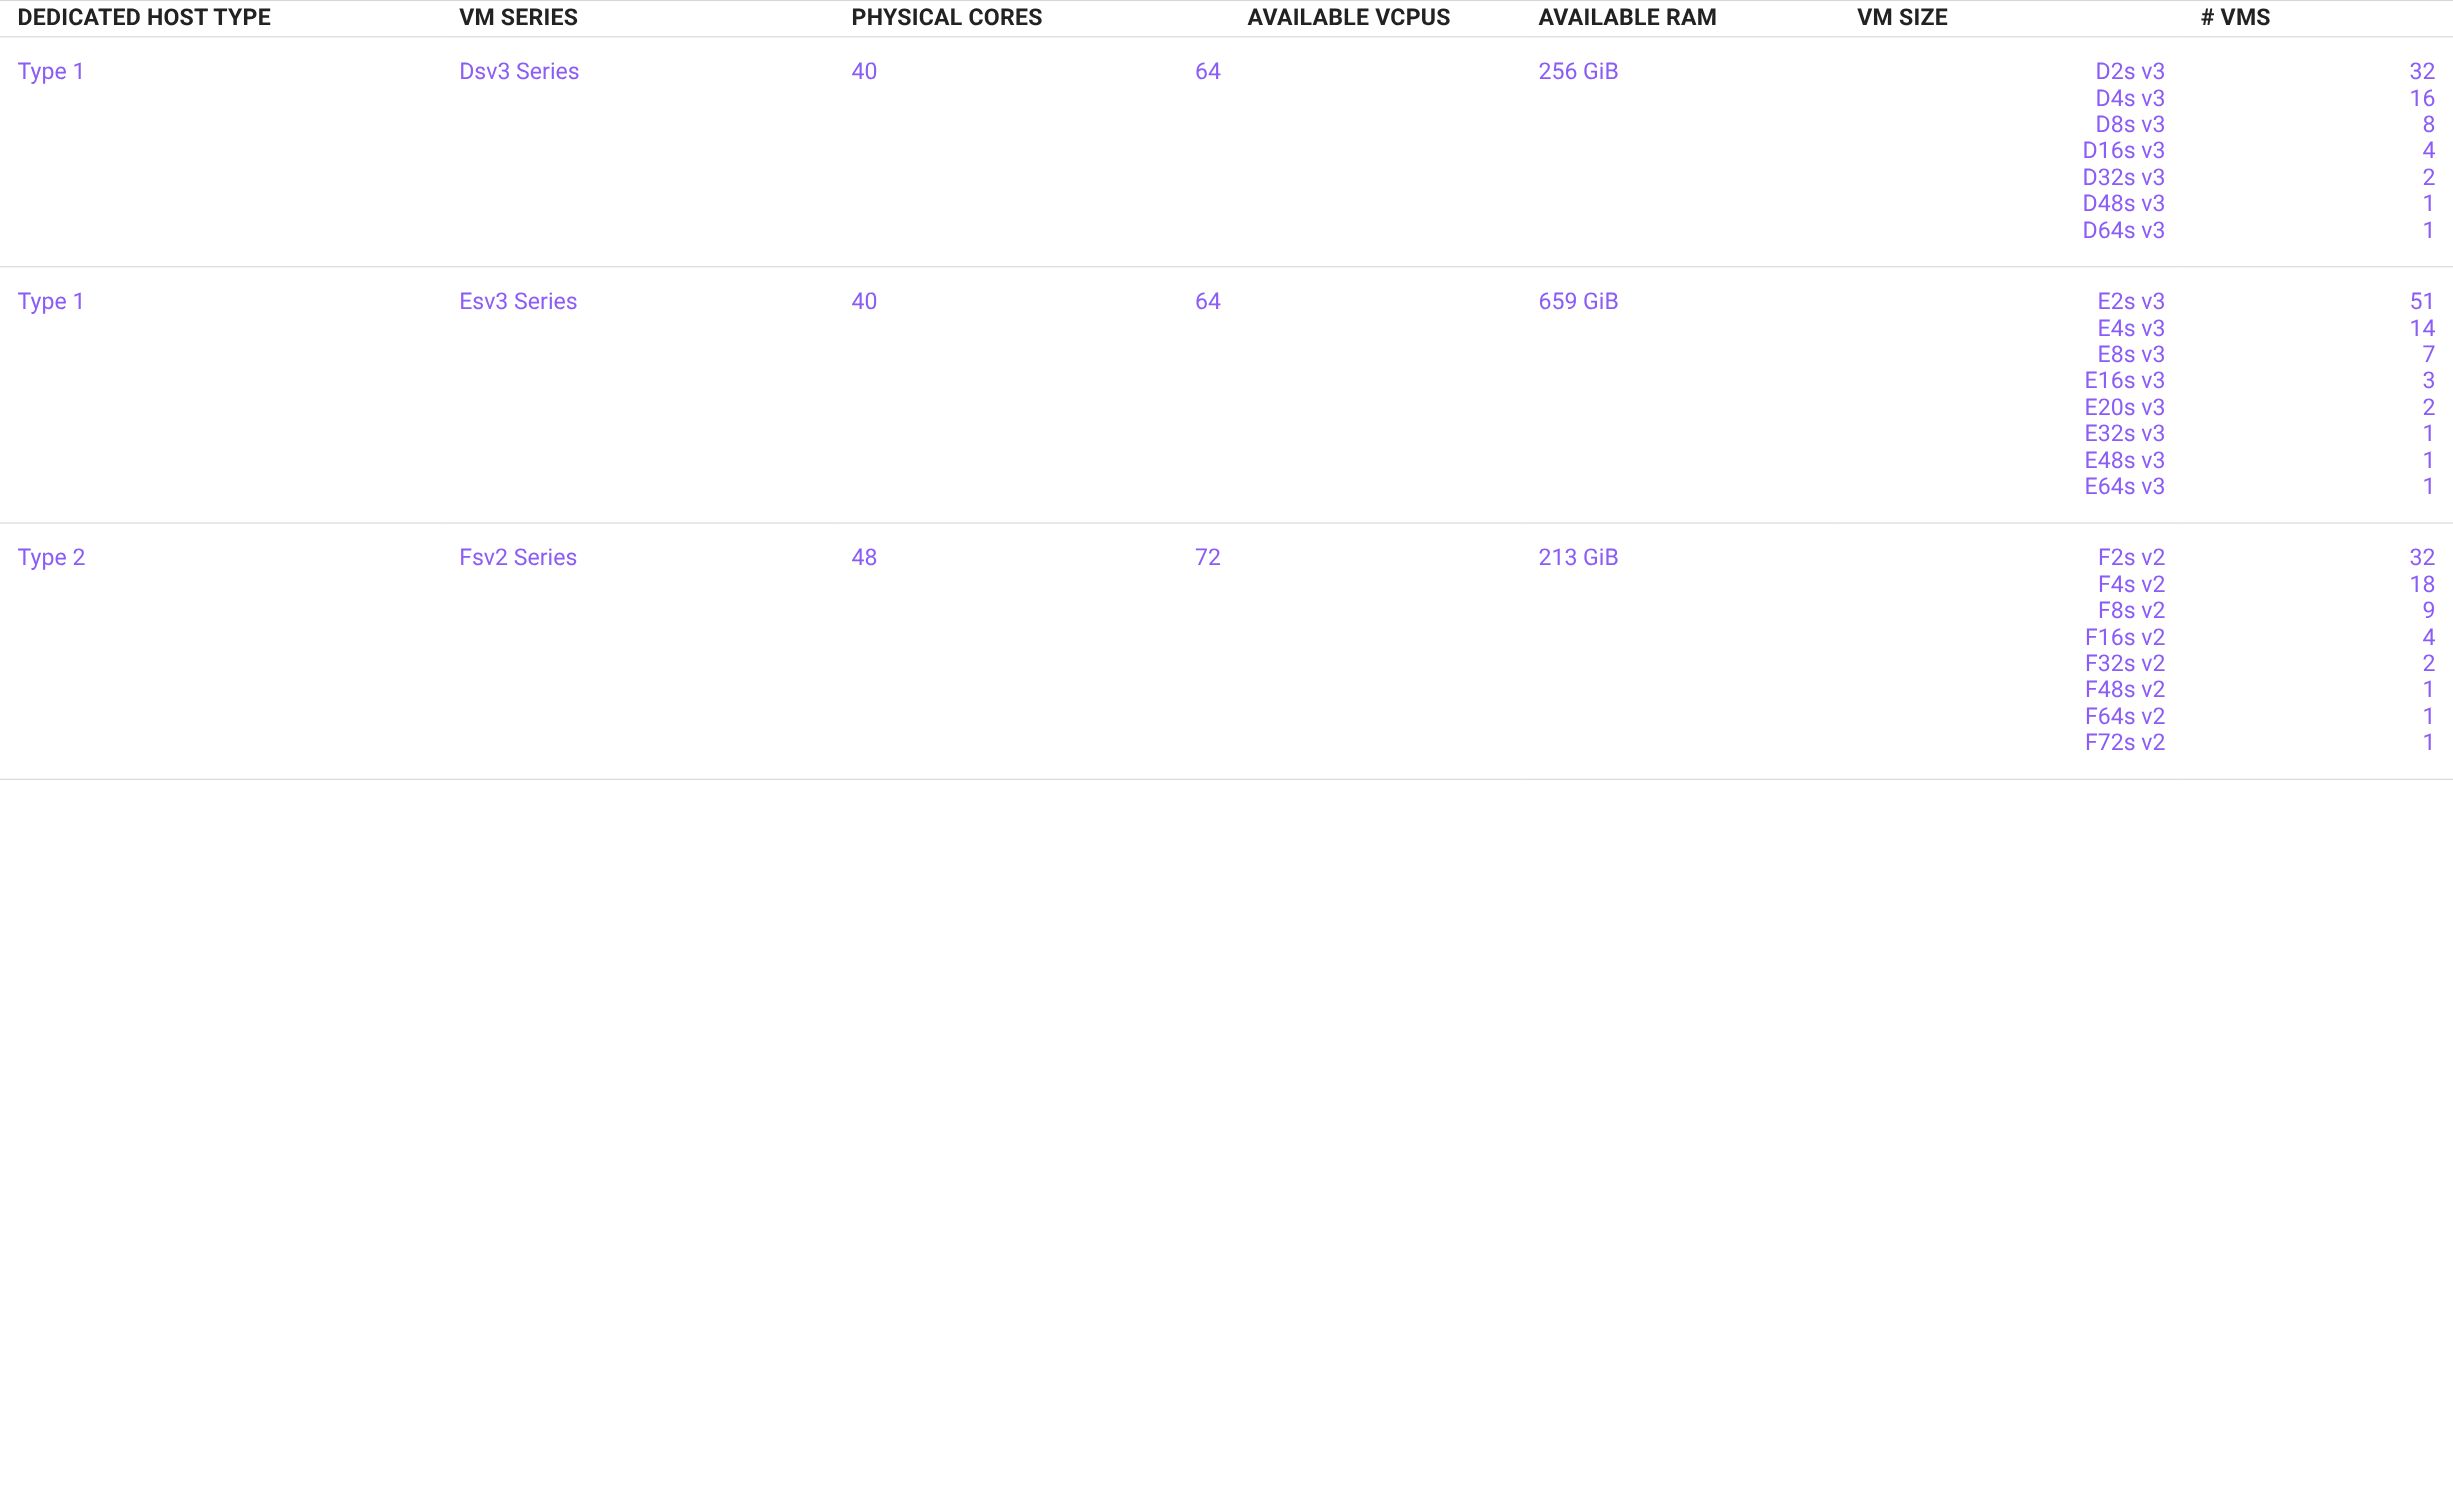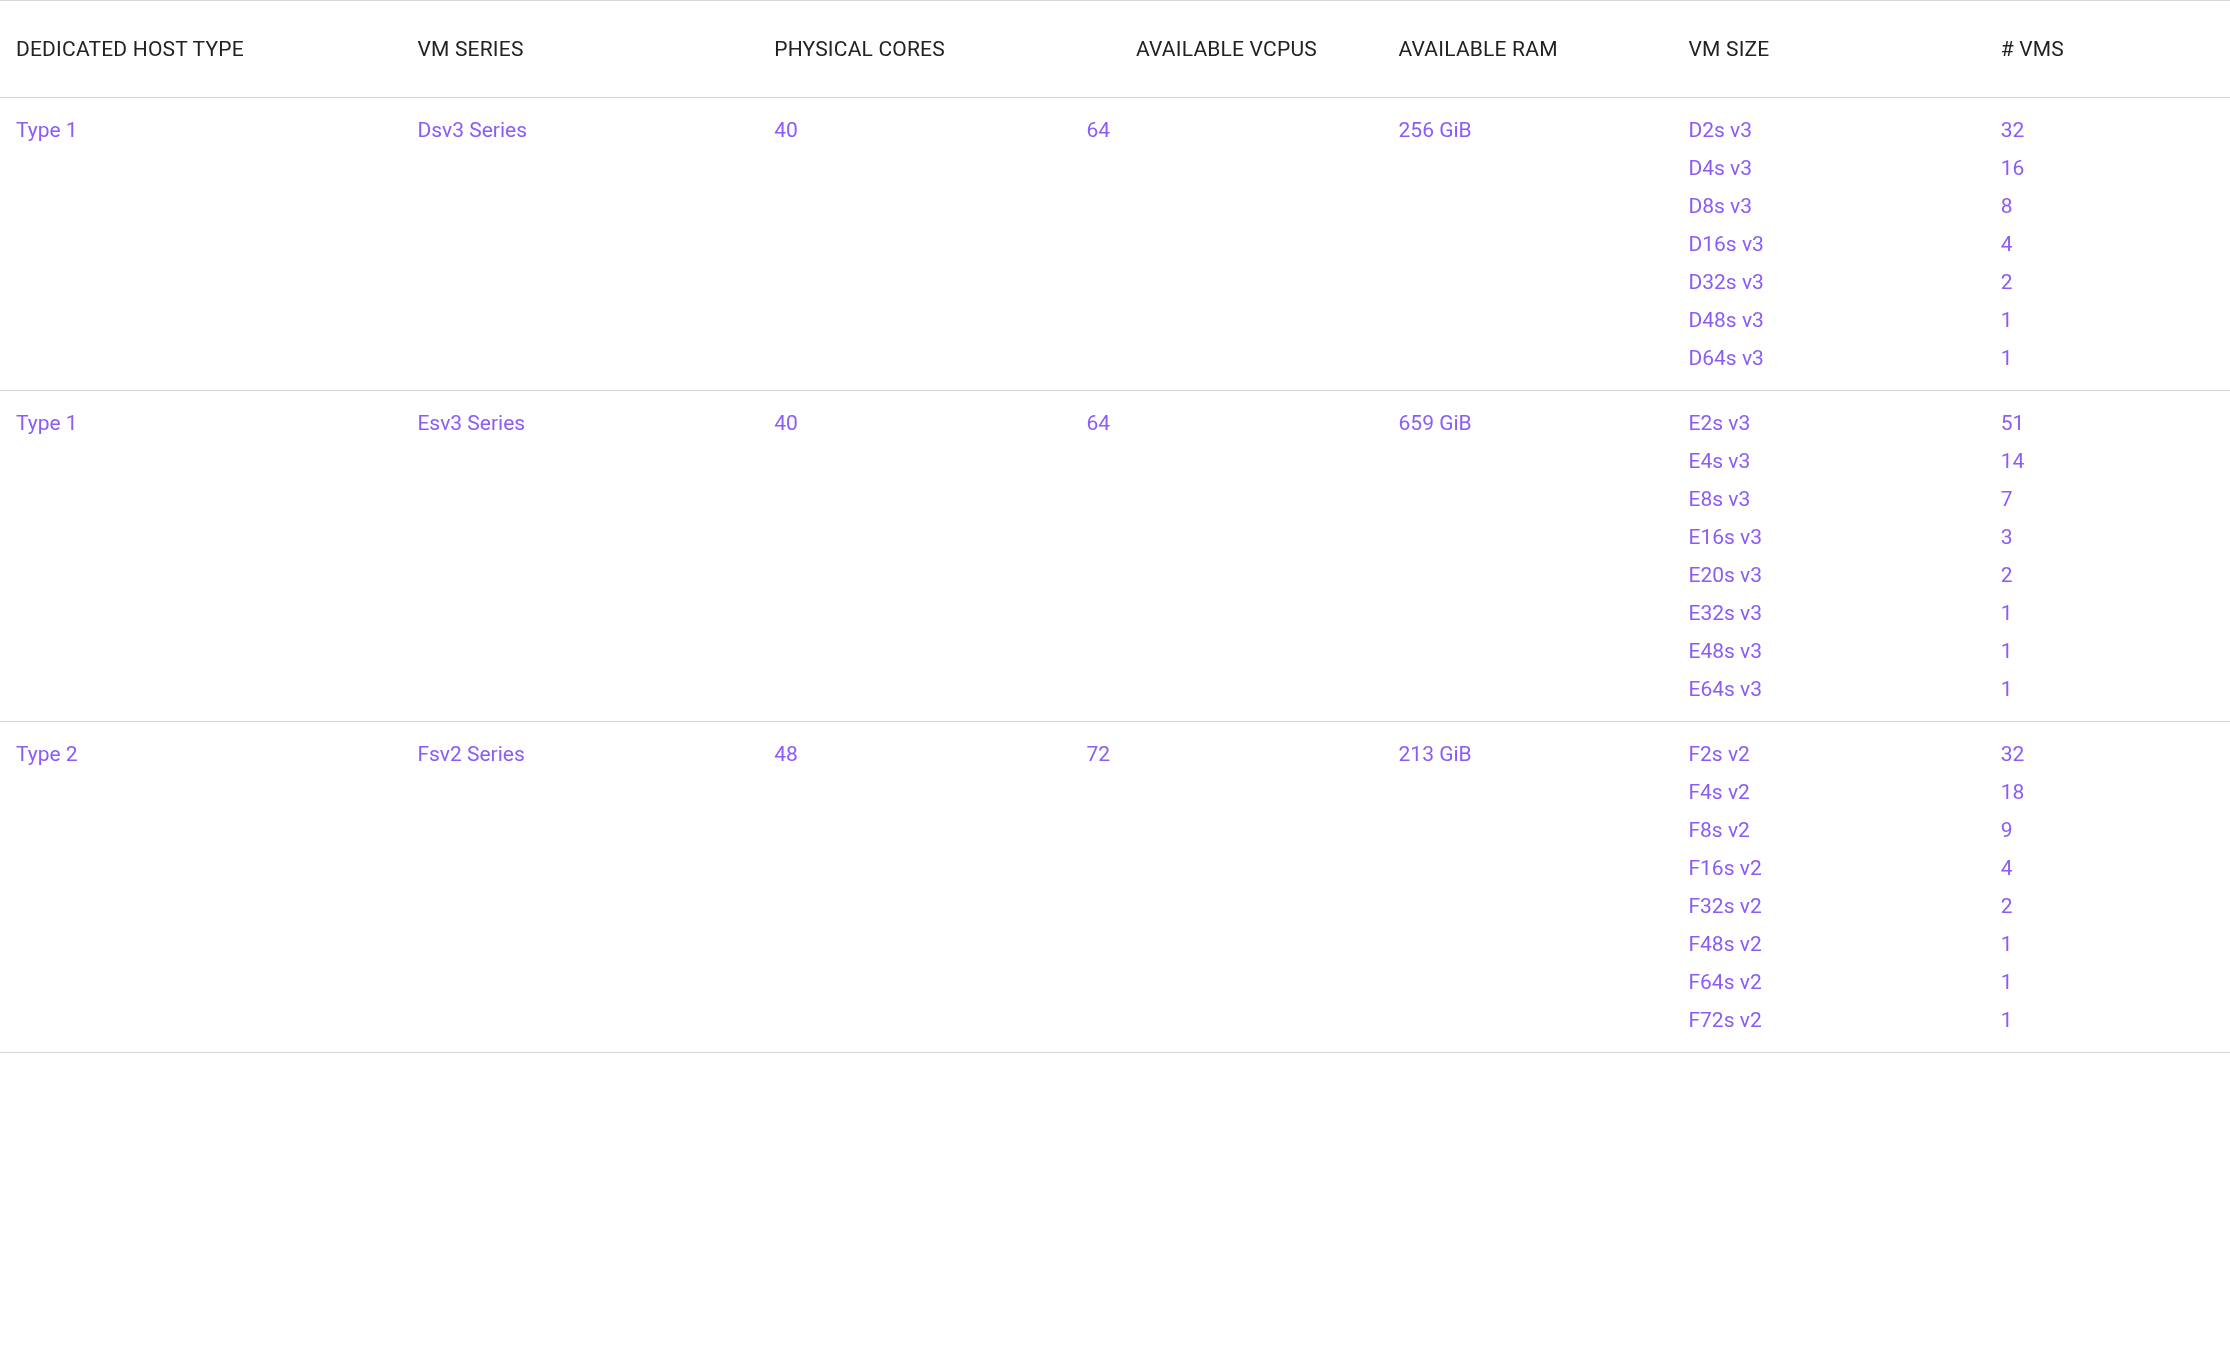--- a/index.html
+++ b/index.html
@@ -10,38 +10,38 @@
     font-size: 21px;
     color: #222;
     background: #fff;
   }
   table {
     width: 100%;
     border-collapse: collapse;
   }
   thead th {
     text-align: left;
-    font-weight: 400;
+    font-weight: 700;
     text-transform: uppercase;
-    padding: 36px 16px;
+    padding: 4px 16px;
     border-top: 1px solid #d6d6d6;
     border-bottom: 1px solid #d6d6d6;
     color: #222;
     letter-spacing: 0.2px;
   }
   tbody td {
     padding: 20px 16px;
     vertical-align: top;
     border-bottom: 1px solid #d6d6d6;
     color: #8b5cf6;
   }
   .sub-list {
     display: flex;
     flex-direction: column;
-    gap: 14px;
+    align-items: flex-end;
   }
   .sub-list span {
     display: block;
   }
   .col-host   { width: 18%; }
   .col-series { width: 16%; }
   .col-cores  { width: 14%; }
   .col-vcpus  { width: 14%; text-align: center; }
   .col-ram    { width: 13%; }
   .col-size   { width: 14%; }

